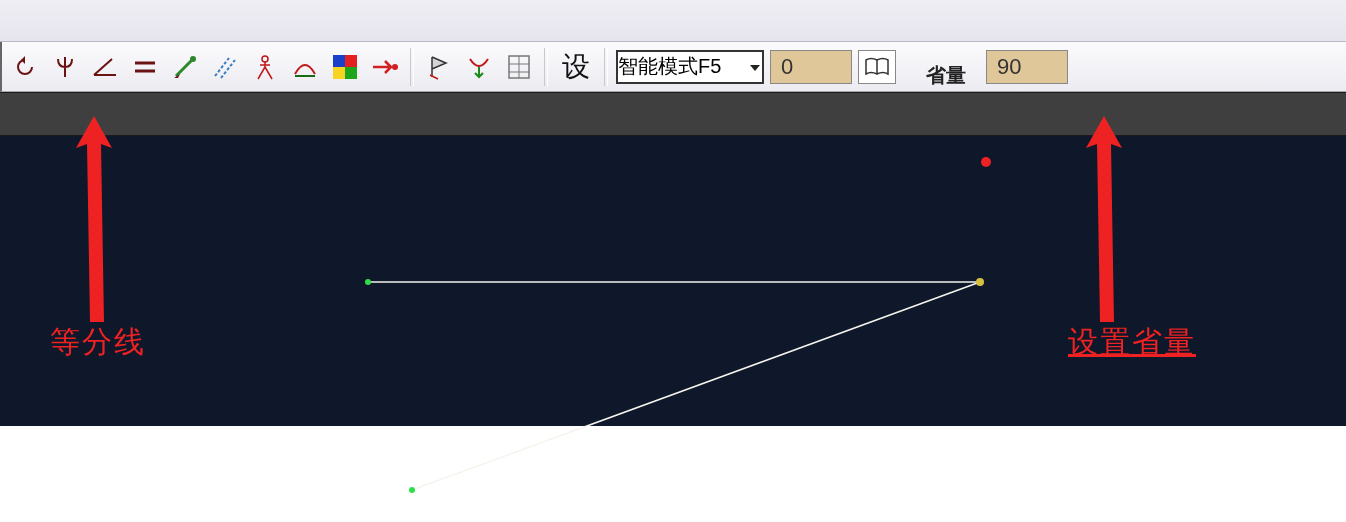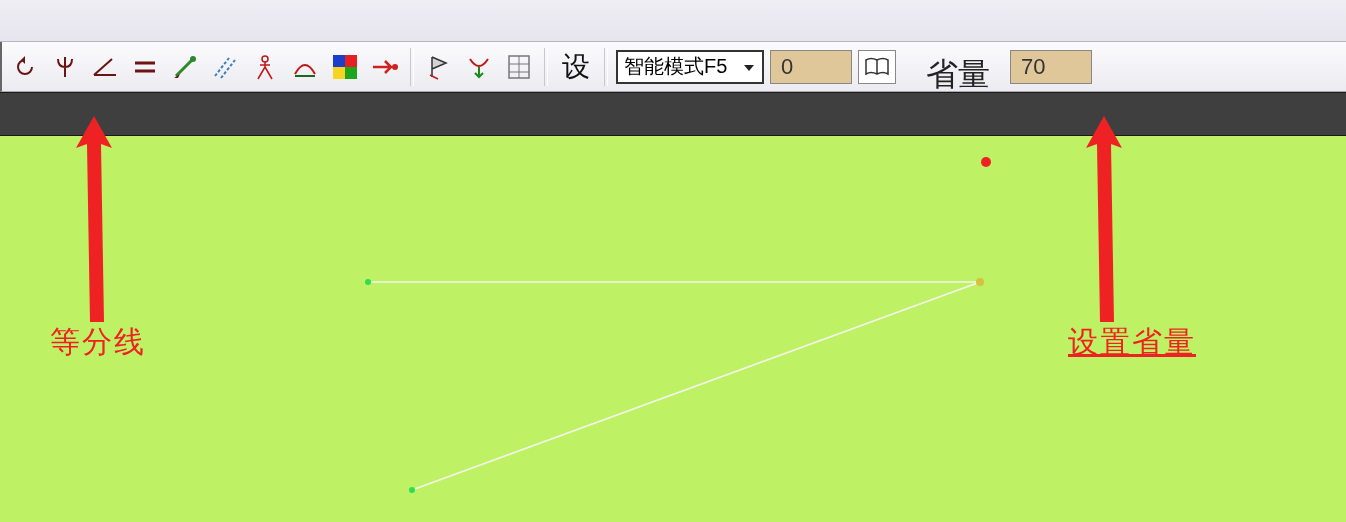--- a/index.html
+++ b/index.html
@@ -45,21 +45,21 @@
       font-family: "KaiTi", "STKaiti", serif;
       color: #111;
       padding: 0 6px;
     }
     .dropdown {
       height: 34px;
       background: #fff;
       border: 2px solid #333;
       display: flex;
       align-items: center;
-      padding: 0 6px;
+      padding: 0 0;
       gap: 4px;
       font-size: 20px;
       min-width: 148px;
       cursor: pointer;
     }
     .dropdown .arrow {
       margin-left: auto;
     }
     .numbox {
       height: 34px;
@@ -75,36 +75,36 @@
     .icon-box {
       width: 38px;
       height: 34px;
       background: #fff;
       border: 1px solid #888;
       display: flex;
       align-items: center;
       justify-content: center;
     }
     .label-text {
-      font-size: 32px;
+      font-size: 20px;
       color: #222;
       padding: 0 14px 0 24px;
-      font-weight: 400;
+      font-weight: 700;
       margin-top: 17px;
     }
     .dark-strip {
       height: 44px;
       background: #3f3f3f;
       border-top: 1px solid #1a1a1a;
       border-bottom: 1px solid #1a1a1a;
     }
     .canvas-area {
       position: relative;
-      height: 386px;
-      background: #bef264;
+      height: 290px;
+      background: #0f172a;
     }
     .annotation-text {
       position: absolute;
       color: #ee2222;
       font-size: 30px;
       font-family: "KaiTi", "STKaiti", serif;
       letter-spacing: 2px;
     }
     svg.overlay {
       position: absolute;
@@ -211,21 +211,21 @@
   <div class="numbox">
     <span>0</span>
   </div>
   <div class="icon-box">
     <svg width="26" height="22" viewBox="0 0 26 22">
         <path d="M2 4 Q7 1 13 4 Q19 1 24 4 L24 18 Q19 15 13 18 Q7 15 2 18 Z M13 4 L13 18" fill="none" stroke="#333" stroke-width="1.5"></path>
       </svg>
   </div>
   <span class="label-text">省量</span>
   <div class="numbox">
-    <span>70</span>
+    <span>90</span>
   </div>
 </div>
 
 <div class="dark-strip"></div>
 
 <div class="canvas-area">
   <svg class="overlay" width="1346" height="386">
 
     <line x1="368" y1="146" x2="980" y2="146" stroke="#f5f5ee" stroke-width="1.5"></line>
     <line x1="980" y1="146" x2="412" y2="354" stroke="#f5f5ee" stroke-width="1.5"></line>

